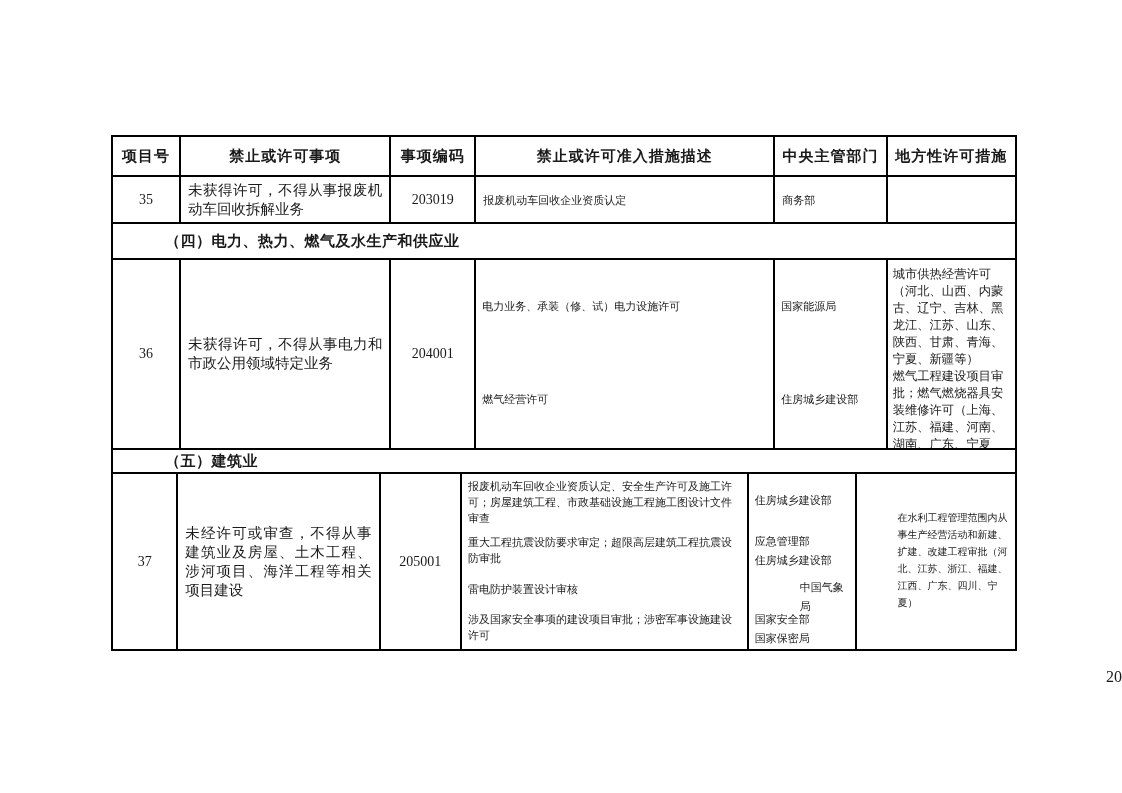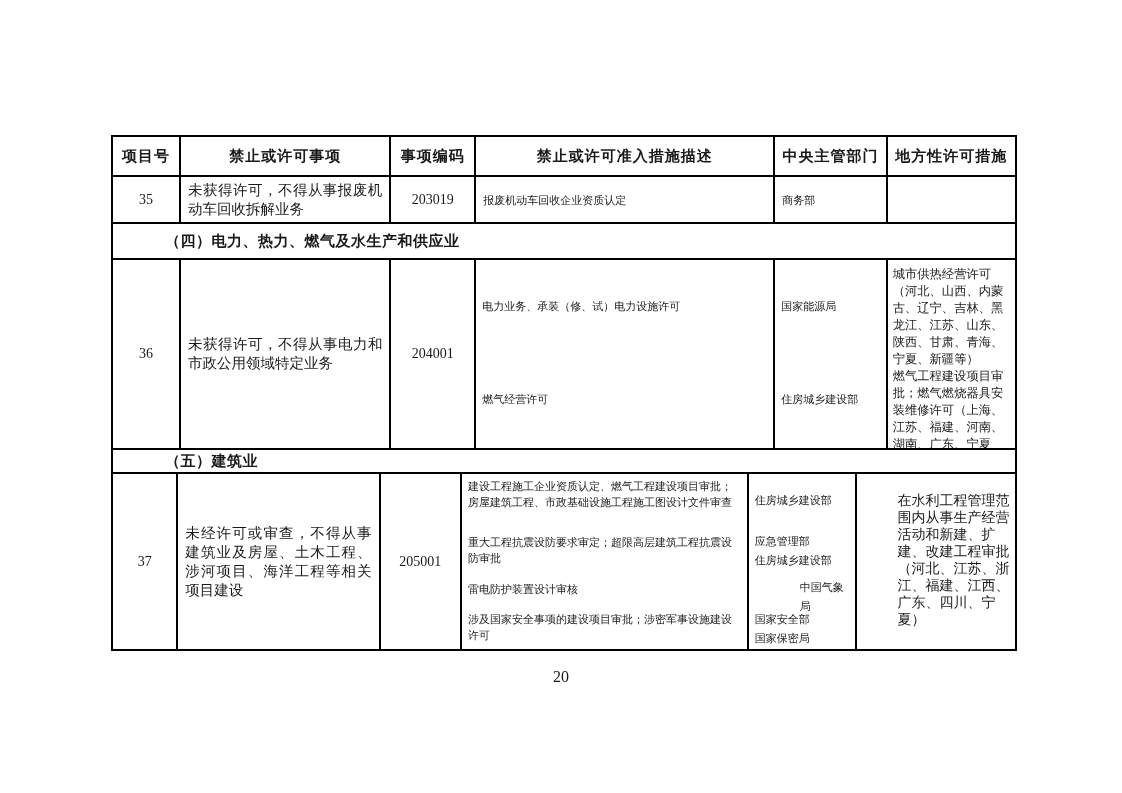--- a/index.html
+++ b/index.html
@@ -71,26 +71,26 @@
   .p37-4 { top: 137px; }
   .g37-1 { top: 17px; }
   .g37-2 { top: 58px; }
   .g37-3 { top: 104px; margin-left: 45px; }
   .g37-4 { top: 136px; }
   .dept-group div { line-height: 19px; }
 
   .cell-local-flow { padding: 6px 4px 0 5px; line-height: 17px; font-size: 12.3px; }
   .cell-local-center {
     display: flex; flex-direction: column; justify-content: center;
-    padding: 4px 4px 8px 5px; line-height: 17px; font-size: 14px; margin-left: 36px;
+    padding: 4px 4px 8px 5px; line-height: 17px; font-size: 10px; margin-left: 36px;
   }
 
   .page-number {
     position: absolute; top: 668px; left: 0; width: 1122px;
-    text-align: center; font-size: 16px;
+    text-align: right; font-size: 16px;
   }
 </style>
 </head>
 <body>
 
 <div class="doc-table">
 
   <div class="tr header-row">
     <div class="td c1 th">项目号</div>
     <div class="td c2 th">禁止或许可事项</div>
@@ -133,21 +133,21 @@
 
   <div class="tr section-row-b">
     <div class="section-cell">（五）建筑业</div>
   </div>
 
   <div class="tr row-37">
     <div class="td c1 cell-center">37</div>
     <div class="td c2 cell-matter">未经许可或审查，不得从事建筑业及房屋、土木工程、涉河项目、海洋工程等相关项目建设</div>
     <div class="td c3 cell-center">205001</div>
     <div class="td c4 small-text">
-      <div class="abs p37-1">建设工程施工企业资质认定、燃气工程建设项目审批；房屋建筑工程、市政基础设施工程施工图设计文件审查</div>
+      <div class="abs p37-1">报废机动车回收企业资质认定、安全生产许可及施工许可；房屋建筑工程、市政基础设施工程施工图设计文件审查</div>
       <div class="abs p37-2">重大工程抗震设防要求审定；超限高层建筑工程抗震设防审批</div>
       <div class="abs p37-3">雷电防护装置设计审核</div>
       <div class="abs p37-4">涉及国家安全事项的建设项目审批；涉密军事设施建设许可</div>
     </div>
     <div class="td c5 small-text">
       <div class="abs g37-1 dept-group">
         <div>住房城乡建设部</div>
       </div>
       <div class="abs g37-2 dept-group">
         <div>应急管理部</div>

